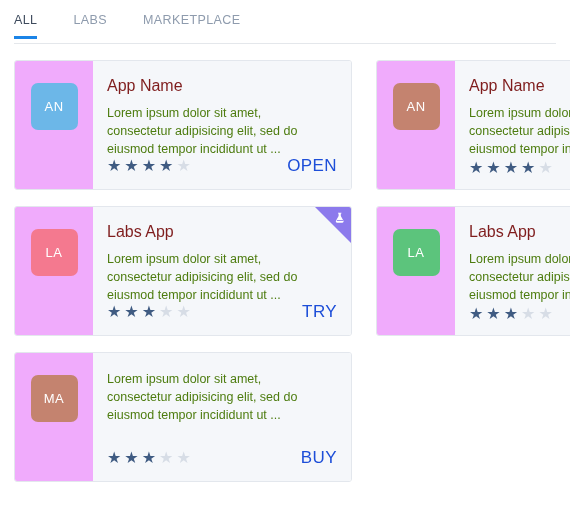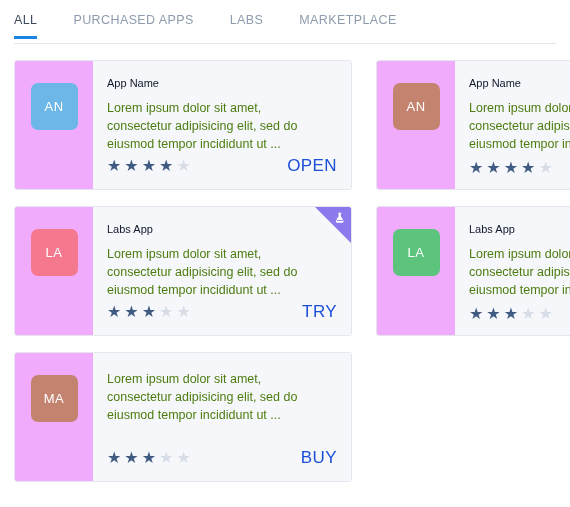--- a/index.html
+++ b/index.html
@@ -117,22 +117,22 @@
   .card-body {
     flex: 1 1 auto;
     background: #f5f7fa;
     padding: 17px 14px 0 14px;
     box-sizing: border-box;
     position: relative;
     min-width: 0;
   }
 
   .card-title {
-    font-size: 11px;
-    color: #0f172a;
+    font-size: 16px;
+    color: #7f1d1d;
     line-height: 1;
     margin-bottom: 10px;
     white-space: nowrap;
     cursor: pointer;
   }
 
   .card-desc {
     font-size: 12.5px;
     line-height: 18px;
     color: #4d7c0f;
@@ -201,21 +201,20 @@
     height: 14px;
   }
 </style>
 </head>
 <body>
 
 <div class="app-root">
 
   <div class="tabbar" id="tabbar">
       <button class="tab active">ALL</button>
-      <button class="tab">PURCHASED APPS</button>
       <button class="tab">LABS</button>
       <button class="tab">MARKETPLACE</button>
     </div>
 
   <div class="grid" id="grid">
       <div class="card">
         <div class="card-left">
           <div class="avatar" style="background: rgb(108, 183, 232);">AN</div>
         </div>
         <div class="card-body">

